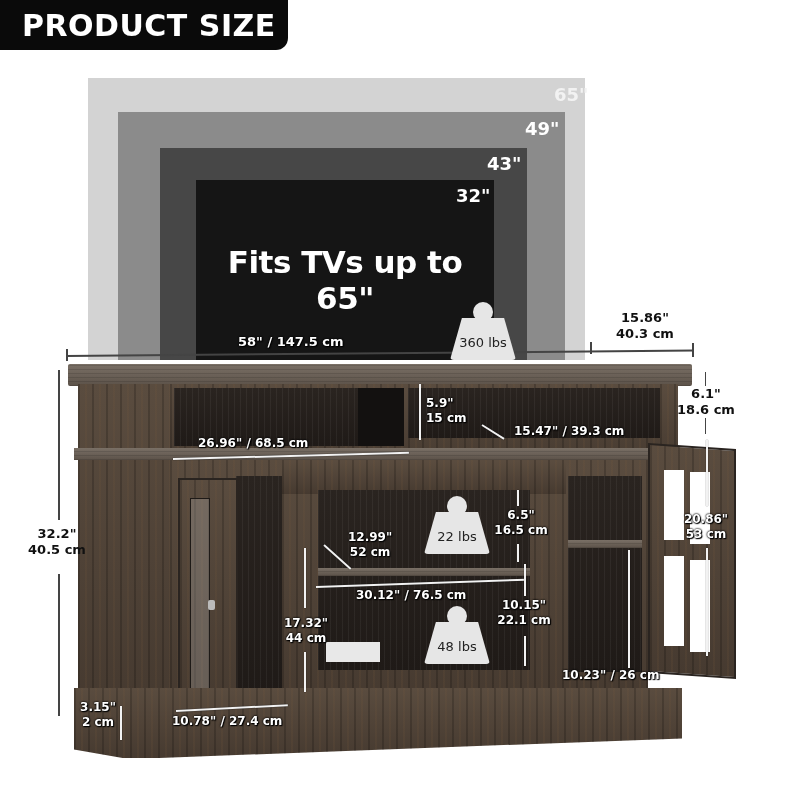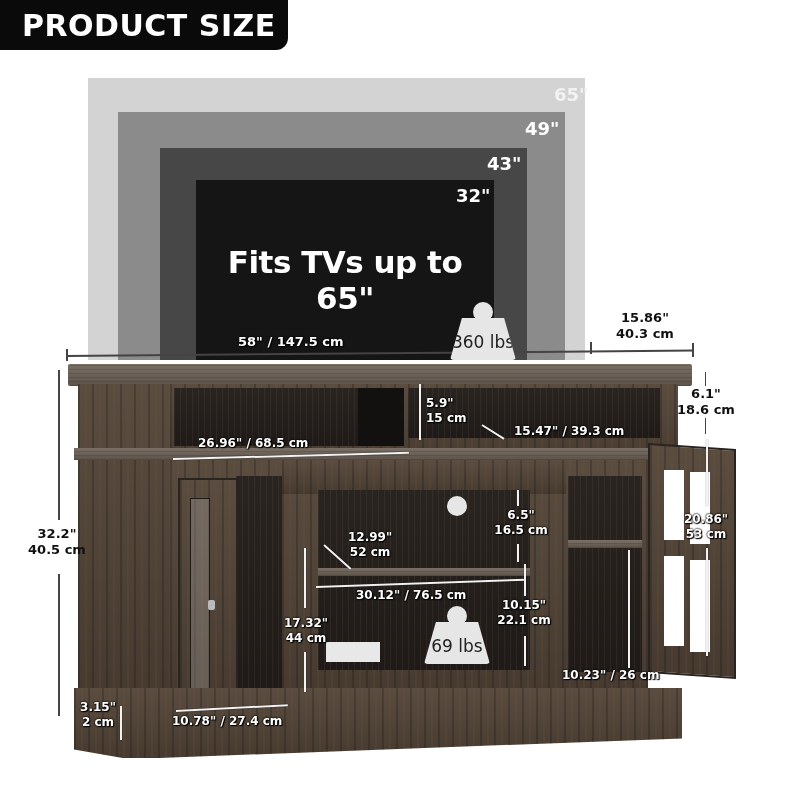--- a/index.html
+++ b/index.html
@@ -40,21 +40,21 @@
     background:
       repeating-linear-gradient(90deg, rgba(255,255,255,0.05) 0 1px, rgba(0,0,0,0) 1px 6px),
       linear-gradient(180deg, #2a2420, #1f1a17);
   }
   .wood-top {
     background:
       repeating-linear-gradient(0deg, rgba(0,0,0,0.12) 0 1px, rgba(0,0,0,0) 1px 4px),
       linear-gradient(180deg, #7a7066, #5c5249);
   }
   .weight {
-    width: 66px; height: 58px; color: #222; font-size: 17px; font-weight: normal;
+    width: 66px; height: 58px; color: #222; font-size: 13px; font-weight: normal;
   }
   .weight .knob {
     position: absolute; left: 23px; top: 0; width: 20px; height: 20px;
     border-radius: 50%; background: #e6e6e6;
   }
   .weight .body {
     position: absolute; left: 0; top: 16px; width: 66px; height: 42px;
     background: #e6e6e6; clip-path: polygon(18% 0, 82% 0, 100% 100%, 0 100%);
     border-radius: 4px; display: flex; align-items: center; justify-content: center; padding-top: 6px; box-sizing: border-box;
   }
@@ -149,20 +149,23 @@
 <div class="abs dim-w" style="left:514px; top:424px;">15.47" / 39.3 cm</div>
 
 <div class="abs line-light" style="left:324px; top:544px; width:36px; height:2px; transform:rotate(42deg); transform-origin:left;"></div>
 <div class="abs dim-w" style="left:348px; top:530px;">
   <div>12.99"</div>
   <div>52 cm</div>
 </div>
 
 <div class="abs weight" style="left:424px; top:496px;">
   <div class="knob"></div>
+  <div class="body">
+      <span>22 lbs</span>
+    </div>
 </div>
 
 <div class="abs line-light" style="left:517px; top:490px; width:2px; height:16px;"></div>
 <div class="abs line-light" style="left:517px; top:544px; width:2px; height:18px;"></div>
 <div class="abs dim-w" style="left:490px; top:508px; width:62px;">
   <div>6.5"</div>
   <div>16.5 cm</div>
 </div>
 
 <div class="abs line-light" style="left:316px; top:586px; width:210px; height:2px; transform:rotate(-2deg); transform-origin:left;"></div>
@@ -178,21 +181,21 @@
 <div class="abs line-light" style="left:304px; top:548px; width:2px; height:60px;"></div>
 <div class="abs line-light" style="left:304px; top:652px; width:2px; height:40px;"></div>
 <div class="abs dim-w" style="left:282px; top:616px; width:48px;">
   <div>17.32"</div>
   <div>44 cm</div>
 </div>
 
 <div class="abs weight" style="left:424px; top:606px;">
   <div class="knob"></div>
   <div class="body">
-      <span>69 lbs</span>
+      <span>48 lbs</span>
     </div>
 </div>
 
 <div class="abs line-light" style="left:628px; top:550px; width:2px; height:118px;"></div>
 <div class="abs dim-w" style="left:562px; top:668px;">10.23" / 26 cm</div>
 
 <div class="abs line-light" style="left:706px; top:440px; width:1.5px; height:66px;"></div>
 <div class="abs line-light" style="left:706px; top:548px; width:1.5px; height:108px;"></div>
 <div class="abs dim-w" style="left:676px; top:512px; width:60px;">
   <div>20.86"</div>

